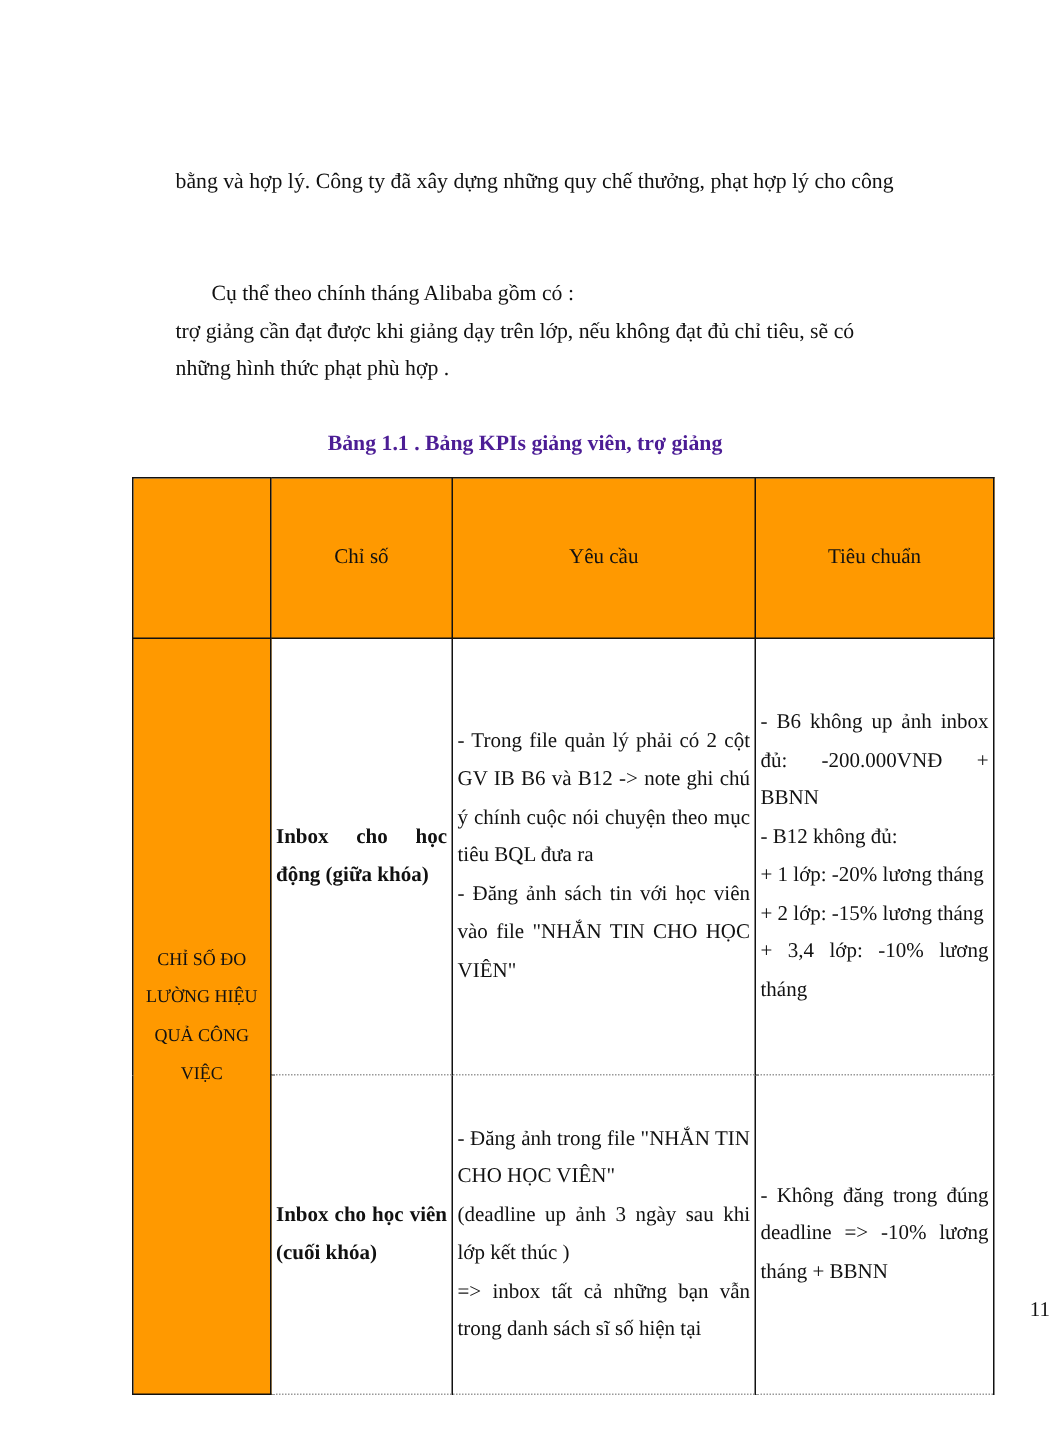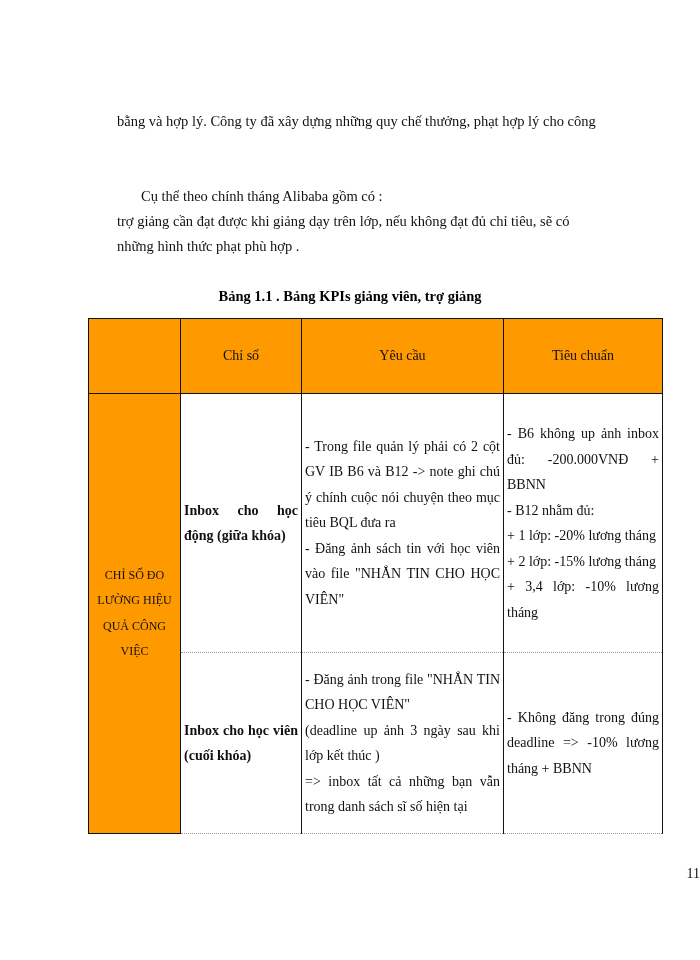--- a/index.html
+++ b/index.html
@@ -4,24 +4,24 @@
 <style>
   html, body { margin:0; padding:0; background:#ffffff; }
   body { width:700px; height:960px; position:relative; overflow:hidden;
          font-family:"Liberation Serif", "DejaVu Serif", serif; color:#111; }
   .para { position:absolute; left:117px; width:516px; font-size:14.5px; line-height:25px;
           text-align:justify; text-align-last:left; }
   .para span { display:block; }
   .indent1 { text-indent:24px; }
   .indent2 { text-indent:34px; }
   .caption { position:absolute; left:0; width:700px; top:288px; text-align:center;
-             font-weight:bold; color:#000000; font-size:14.5px; }
+             font-weight:bold; color:#4c1d95; font-size:14.5px; }
   table.kpi { position:absolute; left:88px; top:318px; border-collapse:collapse;
               table-layout:fixed; font-size:14px; }
-  table.kpi td { border:1.5px solid #111; vertical-align:middle; padding:0 3px;
+  table.kpi td { border:1.5px solid #111; vertical-align:middle; padding:16px 3px;
                  line-height:25.5px; }
   .orange { background:#ff9900; }
   .hdr td { height:74px; }
   .hdr-cell { text-align:center; }
   .rowlabel { text-align:center; font-size:12px; line-height:25px; }
   .idx { font-weight:bold; text-align:justify; text-align-last:left; }
   .txt { text-align:justify; }
   .txt span, .idx span { display:block; }
   .r1 td { height:258px; }
   .r2 td { height:180px; }
@@ -58,21 +58,21 @@
   </tr>
   <tr class="r1">
     <td class="orange rowlabel" rowspan="2">CHỈ SỐ ĐO LƯỜNG HIỆU QUẢ CÔNG VIỆC</td>
     <td class="idx mid">Inbox cho học động (giữa khóa)</td>
     <td class="txt mid">
       <span>- Trong file quản lý phải có 2 cột GV IB B6 và B12 -&gt; note ghi chú ý chính cuộc nói chuyện theo mục tiêu BQL đưa ra</span>
       <span>- Đăng ảnh sách tin với học viên vào file "NHẮN TIN CHO HỌC VIÊN"</span>
     </td>
     <td class="txt mid">
       <span>- B6 không up ảnh inbox đủ: -200.000VNĐ + BBNN</span>
-      <span>- B12 nhằm đủ:</span>
+      <span>- B12 không đủ:</span>
       <span>+ 1 lớp: -20% lương tháng</span>
       <span>+ 2 lớp: -15% lương tháng</span>
       <span>+ 3,4 lớp: -10% lương tháng</span>
     </td>
   </tr>
   <tr class="r2">
     <td class="idx mid">Inbox cho học viên (cuối khóa)</td>
     <td class="txt mid">
       <span>- Đăng ảnh trong file "NHẮN TIN CHO HỌC VIÊN"</span>
       <span>(deadline up ảnh 3 ngày sau khi lớp kết thúc )</span>

